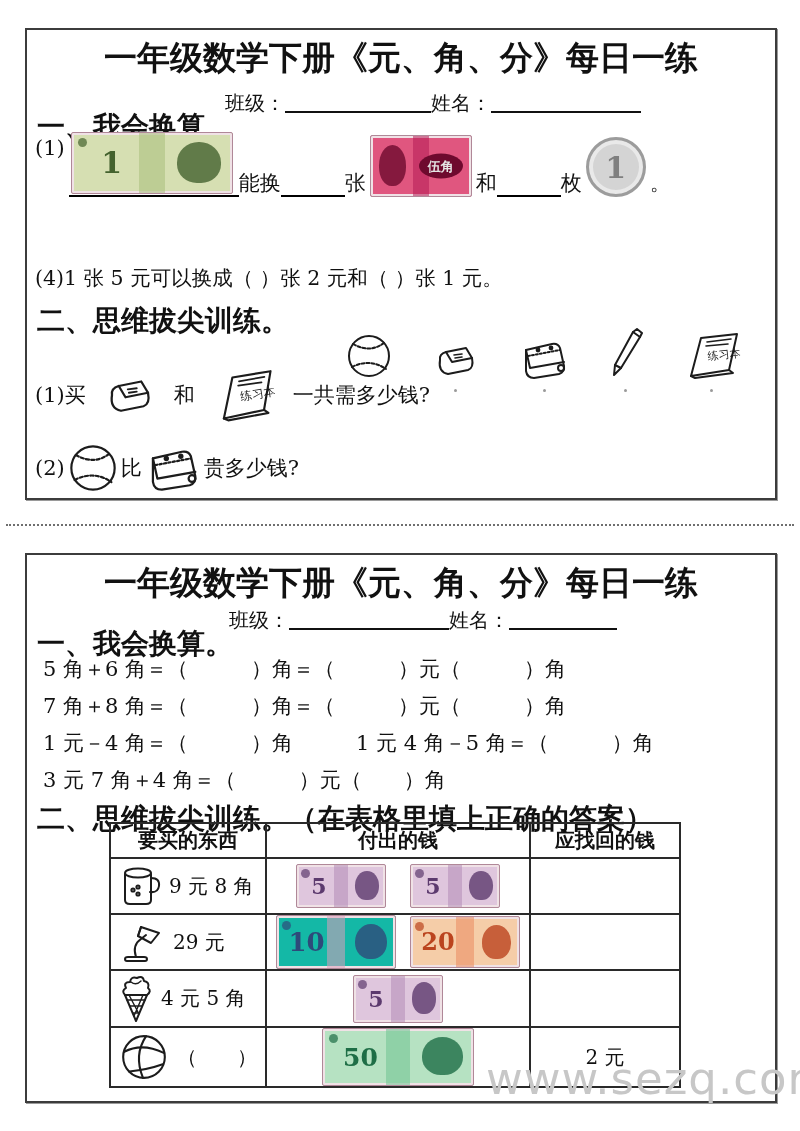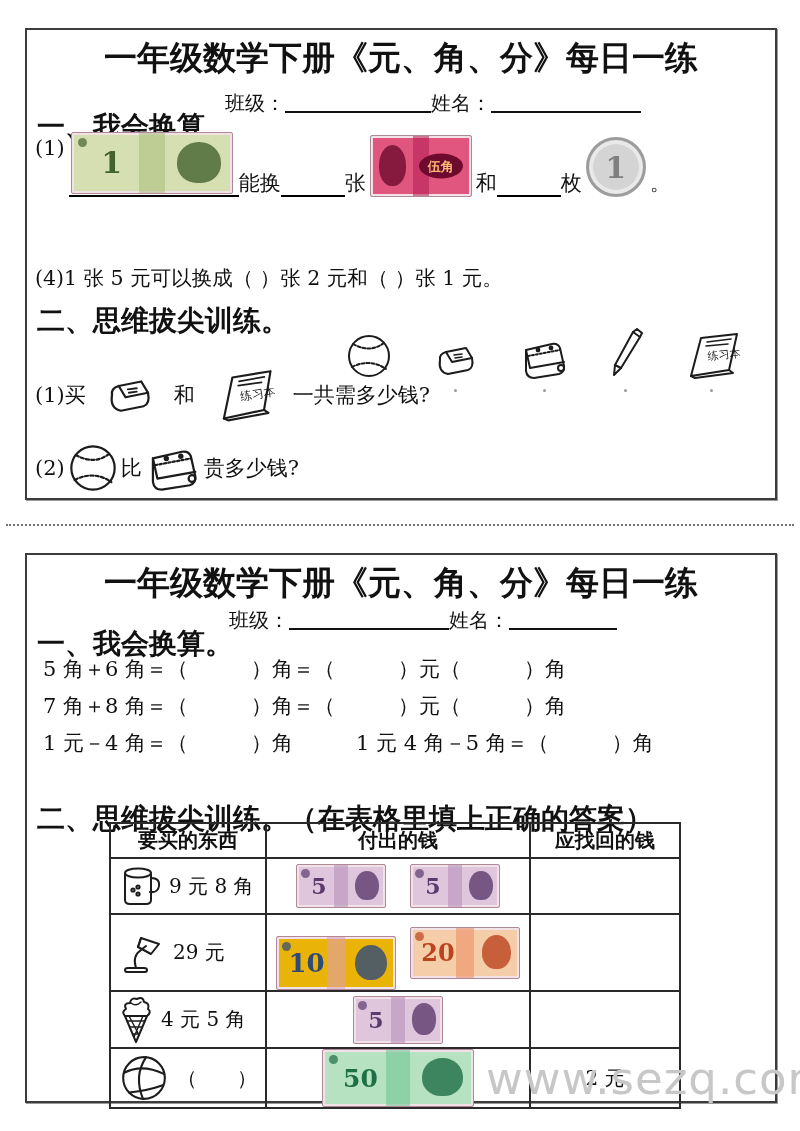--- a/index.html
+++ b/index.html
@@ -75,21 +75,21 @@
     border-radius:2px; overflow:hidden; vertical-align:middle;
     box-shadow:0 0 0 2px #f0e2e6 inset; }
   .note .band { position:absolute; left:42%; top:0; width:16%; height:100%; opacity:.55; }
   .note .portrait { position:absolute; right:7%; top:15%; width:27%; height:68%;
     border-radius:50% 50% 46% 46%; opacity:.8; }
   .note .denom { position:absolute; left:25%; top:50%; transform:translate(-50%,-50%);
     font-weight:bold; font-family:"DejaVu Serif",serif; line-height:1; }
   .note .emblem { position:absolute; left:4%; top:9%; width:9px; height:9px; border-radius:50%; opacity:.7; }
   .note.flip .portrait { left:8%; right:auto; }
   .note.flip .denom { left:auto; right:8%; transform:translateY(-50%); top:50%;
-    color:#fdba74; padding:6px 9px; border-radius:50%; }
+    color:#e5e5e5; padding:6px 9px; border-radius:50%; }
   .coin { display:inline-flex; align-items:center; justify-content:center;
     border-radius:50%; border:3px solid #9c9c9c; background:#d4d4d4;
     box-shadow:inset 0 0 0 4px #e9e9e9; font-weight:bold; color:#7f7f7f;
     vertical-align:middle; font-family:"DejaVu Serif",serif; }
 
   .icon { display:inline-block; line-height:0; }
   .icon svg { stroke:#1c1c1c; fill:none; stroke-width:2; stroke-linecap:round; stroke-linejoin:round; }
   .icon .filled { fill:#1c1c1c; stroke:none; }
   .icon text { stroke:none; fill:#1c1c1c; }
 </style>
@@ -239,20 +239,21 @@
   <div class="classname">
     <span>班级：</span><span class="uline" style="width:160px"></span><span>姓名：</span><span class="uline" style="width:108px"></span>
   </div>
 
   <div class="sec-head" style="left:10px; top:70px;">一、我会换算。</div>
 
   <div class="conv">
     <div>5 角＋6 角＝（　　　）角＝（　　　）元（　　　）角</div>
     <div>7 角＋8 角＝（　　　）角＝（　　　）元（　　　）角</div>
     <div>1 元－4 角＝（　　　）角　　　1 元 4 角－5 角＝（　　　）角</div>
+    <div>3 元 7 角＋4 角＝（　　　）元（　　）角</div>
   </div>
 
   <div class="sec-head" id="sec2-2">二、思维拔尖训练。（在表格里填上正确的答案）</div>
 
   <table class="money-table">
     <colgroup>
         <col style="width:156px">
         <col style="width:264px">
         <col style="width:150px">
       </colgroup>
@@ -307,21 +308,21 @@
                   <path d="M17 38 Q13 26 22 20 L27 16"></path>
                   <path d="M22 8 L40 14 L32 24 L19 17 Z"></path>
                   <path d="M22 8 L19 17"></path>
                 </svg>
           </span>
           <span>29 元</span>
         </div>
           </td>
         <td>
             <div class="paid-flex" style="gap:14px">
-          <span class="note" style="width: 118px; height: 52px; background: #eab308; margin-top: 21px;">
+          <span class="note" style="width: 118px; height: 52px; background: #14b8a6;">
             <span class="band" style="background: rgb(220, 156, 186);"></span>
             <span class="emblem" style="background: rgb(46, 74, 122);"></span>
             <span class="denom" style="font-size: 26px; color: rgb(46, 74, 122);">10</span>
             <span class="portrait" style="background: rgb(46, 74, 122);"></span>
           </span>
           <span class="note" style="width: 108px; height: 50px; background: rgb(245, 205, 168);">
             <span class="band" style="background: rgb(234, 138, 94);"></span>
             <span class="emblem" style="background: rgb(187, 68, 30);"></span>
             <span class="denom" style="font-size: 24px; color: rgb(187, 68, 30);">20</span>
             <span class="portrait" style="background: rgb(187, 68, 30);"></span>

